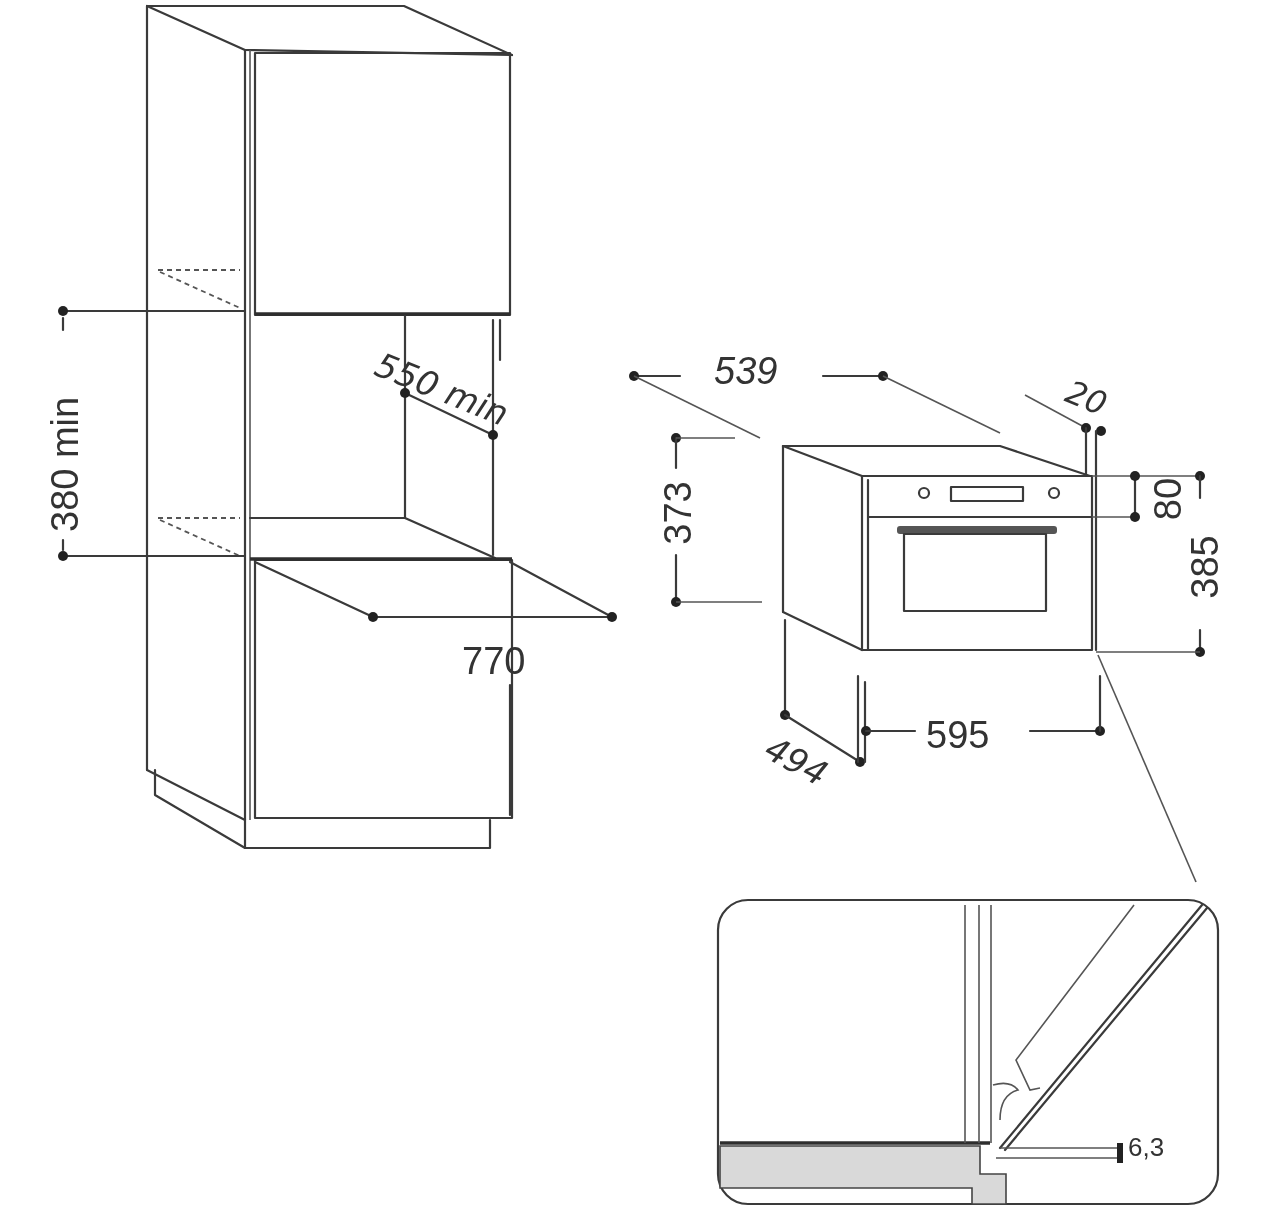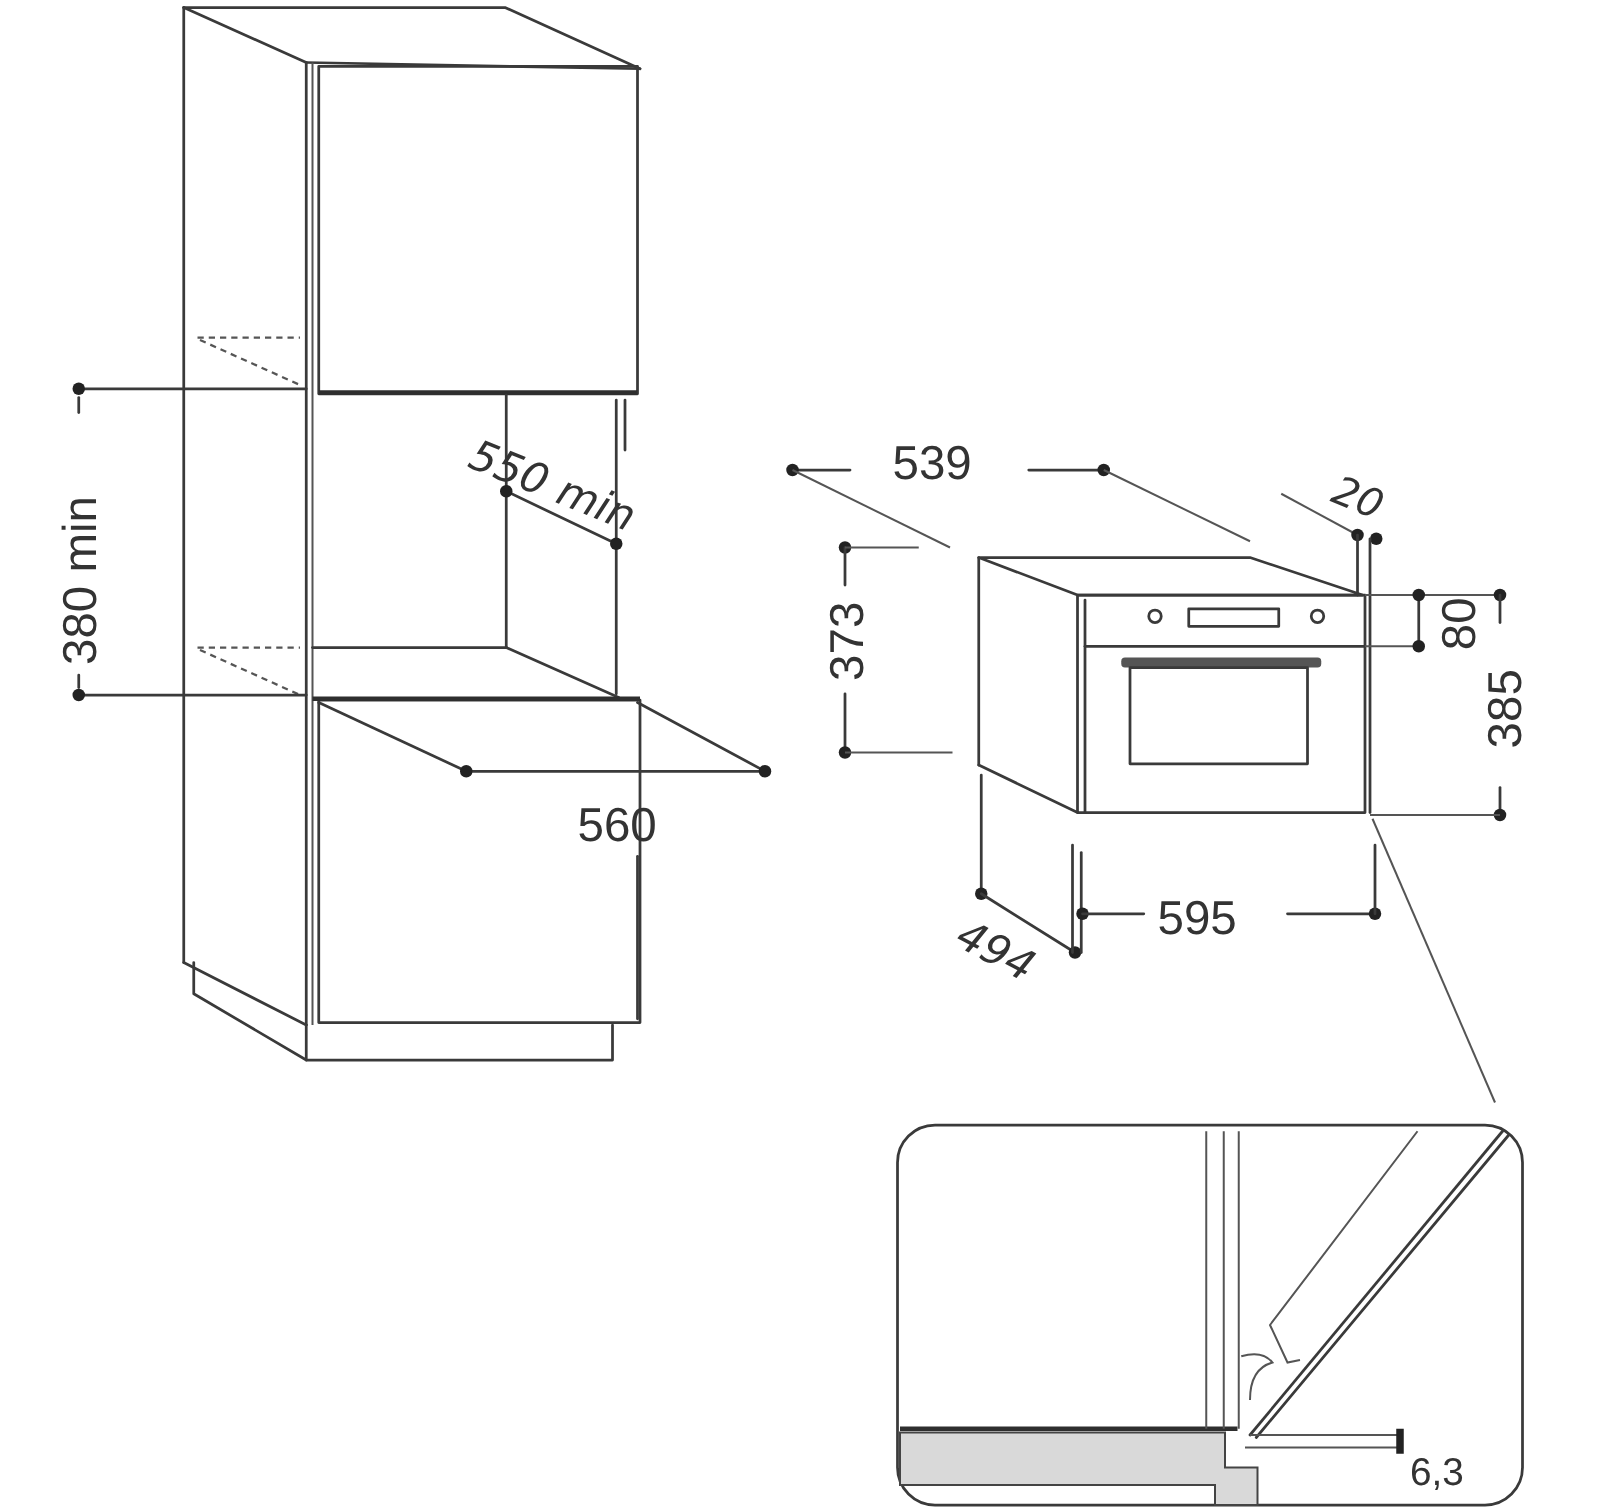--- a/index.html
+++ b/index.html
@@ -155,24 +155,24 @@
     <path class="ln-thin" d="M993,1085 Q1010,1080 1018,1090 Q1000,1095 1000,1120"></path>
 
     <line class="ln-thin" x1="1000" y1="1148" x2="1120" y2="1148"></line>
     <line class="ln-thin" x1="996" y1="1158" x2="1120" y2="1158"></line>
     <rect x="1117" y="1143" width="6" height="20" fill="#222"></rect>
   </g>
 </svg>
 
 <span class="lbl" style="left:0px; top:448px; transform: rotate(-90deg); width:130px; text-align:center;">380 min</span>
 <span class="lbl lbl-italic" style="left:372px; top:372px; transform: rotate(22deg);">550 min</span>
-<span class="lbl" style="left:462px; top:642px;">560</span>
+<span class="lbl" style="left:462px; top:642px;">770</span>
 
-<span class="lbl" style="left:714px; top:352px;">539</span>
+<span class="lbl" style="left:714px; top:352px;font-style:italic;">539</span>
 <span class="lbl lbl-italic" style="left:1066px; top:382px; transform: rotate(22deg); font-size:32px;">20</span>
 <span class="lbl" style="left:1138px; top:480px; transform: rotate(-90deg); width:60px; text-align:center;">80</span>
 <span class="lbl" style="left:1165px; top:548px; transform: rotate(-90deg); width:80px; text-align:center;">385</span>
 <span class="lbl" style="left:638px; top:494px; transform: rotate(-90deg); width:80px; text-align:center;">373</span>
 <span class="lbl" style="left:926px; top:716px;text-align:center;">595</span>
 <span class="lbl lbl-italic" style="left:764px; top:744px; transform: rotate(28deg);">494</span>
 
-<span class="lbl" style="left:1128px; top:1162px; font-size:31px;text-align:center;">6,3</span>
+<span class="lbl" style="left:1128px; top:1134px; font-size:26px;text-align:center;">6,3</span>
 </div>
 
 </body></html>

